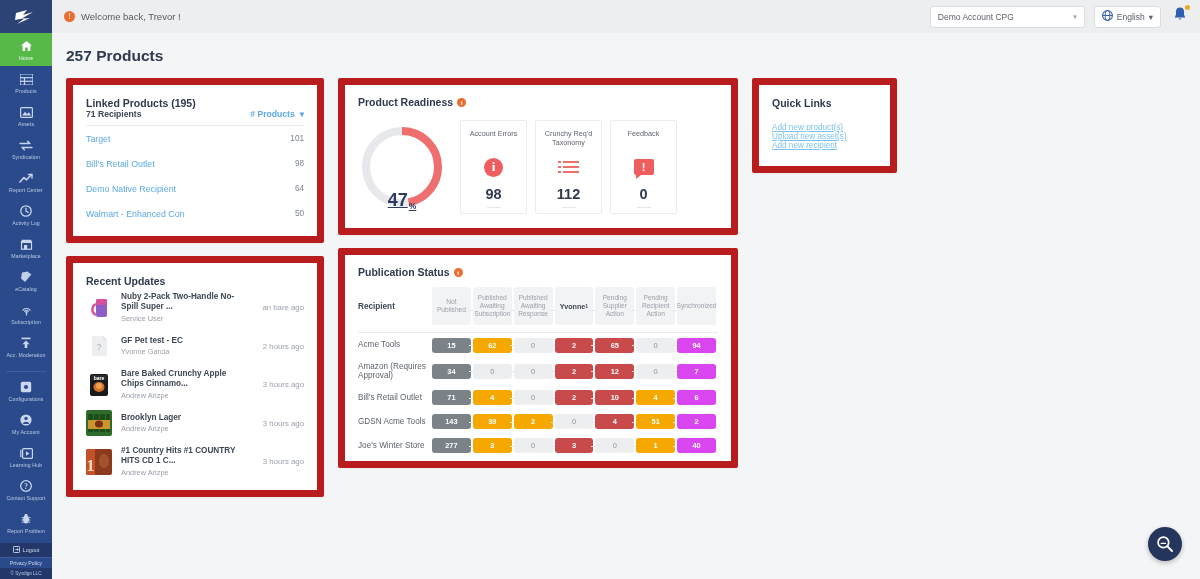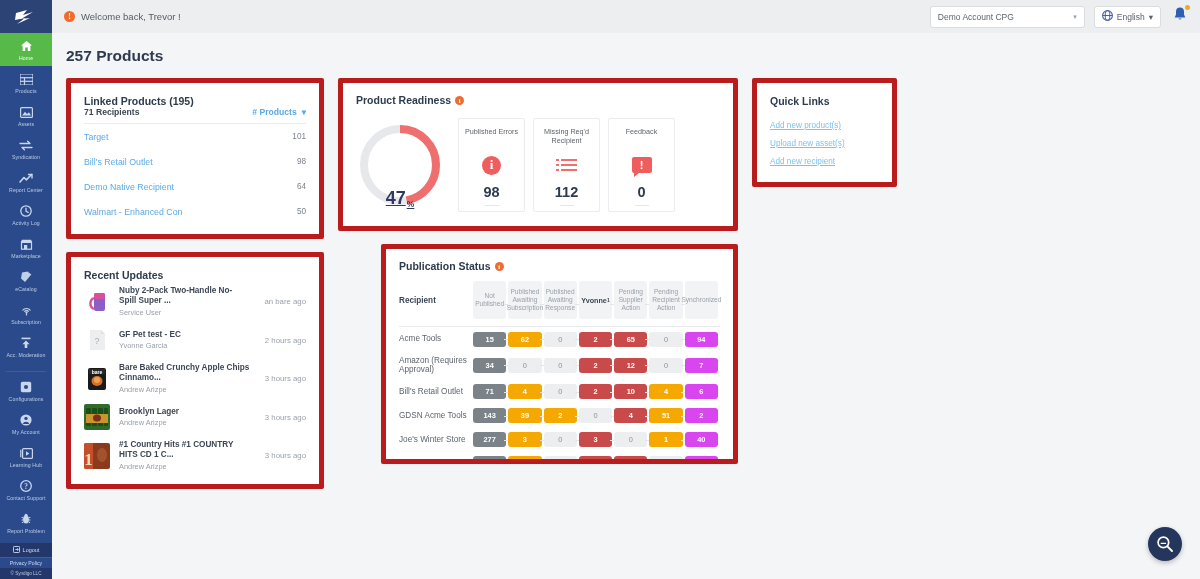--- a/index.html
+++ b/index.html
@@ -86,21 +86,21 @@
 
   .content { flex: 1 1 auto; padding: 14px 20px 0 14px; overflow: hidden; }
   .page-title { font-size: 15.5px; font-weight: bold; color: #2e3a4d; margin-bottom: 13px; }
 
   .grid { display: flex; gap: 14px; align-items: flex-start; }
   .col-left { width: 258px; flex: 0 0 258px; }
   .col-mid { width: 400px; flex: 0 0 400px; }
   .col-right { width: 145px; flex: 0 0 145px; }
 
   .card {
-    background: #fff; border: 5px solid #b91c1c; border-radius: 2px;
+    background: #fff; border: 7px solid #b91c1c; border-radius: 2px;
     box-shadow: 0 1px 2px rgba(0,0,0,.04);
   }
   .card-title {
     font-size: 10.5px; font-weight: bold; color: #2e3a4d;
     display: flex; align-items: center; gap: 4px;
   }
   .info-i {
     width: 9px; height: 9px; border-radius: 50%; background: #ef6c2f;
     color: #fff; font-size: 6.5px; font-weight: bold; display: inline-flex;
     align-items: center; justify-content: center; font-family: "Liberation Serif", serif;
@@ -178,21 +178,21 @@
     width: 20px; height: 16px; background: #ef5e5e; border-radius: 2px;
     position: relative; display: flex; align-items: center; justify-content: center;
     color: #fff; font-size: 11px; font-weight: bold;
   }
   .bubble:after {
     content: ""; position: absolute; left: 2px; bottom: -4px;
     border-left: 5px solid #ef5e5e; border-bottom: 4px solid transparent;
   }
 
   
-  .ps-card { padding: 11px 13px 0 13px; margin-top: 13px; height: 220px; overflow: hidden; margin-left: 43px; }
+  .ps-card { padding: 11px 13px 0 13px; margin-top: 13px; height: 220px; overflow: hidden; }
   .ps-table { width: 100%; border-collapse: collapse; margin-top: 9px; table-layout: fixed; }
   .ps-table th, .ps-table td { padding: 0; }
   .ps-rec-col { width: 74px; }
   .th-recipient {
     font-size: 8.2px; font-weight: bold; color: #3c4653; text-align: left;
     vertical-align: middle; padding-right: 4px;
   }
   .th-pill {
     background: #f2f3f5; border-radius: 3px; height: 38px; color: #9aa1ab;
     font-size: 6.6px; font-weight: normal; line-height: 1.25; text-align: center;
@@ -222,21 +222,21 @@
   }
   .pill.grey  { background: #7c8388; color: #fff; }
   .pill.amber { background: #f5a800; color: #fff; }
   .pill.zero  { background: #eceef0; color: #8d949c; font-weight: normal; }
   .pill.red   { background: #c94a4a; color: #fff; }
   .pill.green { background: #d946ef; color: #fff; }
 
   
   .ql-card { padding: 12px 13px 16px 13px; }
   .ql-link {
-    font-size: 8.2px; color: #7dc2ee; margin-top: 9px; cursor: pointer;
+    font-size: 8.2px; color: #7dc2ee; cursor: pointer;
     display: block;
   }
   .ql-link:first-of-type { margin-top: 14px; }
 
   
   .fab {
     position: absolute; right: 18px; bottom: 18px; width: 34px; height: 34px;
     border-radius: 50%; background: #25365c; display: flex; align-items: center;
     justify-content: center; cursor: pointer; box-shadow: 0 2px 5px rgba(0,0,0,.25);
   }
@@ -586,29 +586,29 @@
                 <circle id="donut-arc" cx="44" cy="44" r="36" fill="none" stroke="#ef6e6e" stroke-width="8" stroke-linecap="butt" stroke-dasharray="106.3114953974786 119.88317566098651" stroke-dashoffset="0"></circle>
               </svg>
               <span class="donut-label">
                 <span class="donut-num">47</span>
                   <span class="donut-pct">%</span>
               </span>
             </div>
 
             <div class="pr-cards">
               <div class="pr-tile">
-                <span class="pr-tile-label">Published Errors</span>
+                <span class="pr-tile-label">Account Errors</span>
                 <span class="pr-tile-ico">
                     <span class="circ-i">i</span>
                   </span>
                 <span class="pr-tile-num">98</span>
                 <span class="pr-tile-rule"></span>
               </div>
               <div class="pr-tile">
-                <span class="pr-tile-label">Missing Req'd Recipient</span>
+                <span class="pr-tile-label">Crunchy Req'd Taxonomy</span>
                 <span class="pr-tile-ico">
                   <span class="list-ico">
                     <span class="li">
                         <span class="dot"></span>
                         <span class="bar"></span>
                       </span>
                     <span class="li">
                         <span class="dot"></span>
                         <span class="bar"></span>
                       </span>

